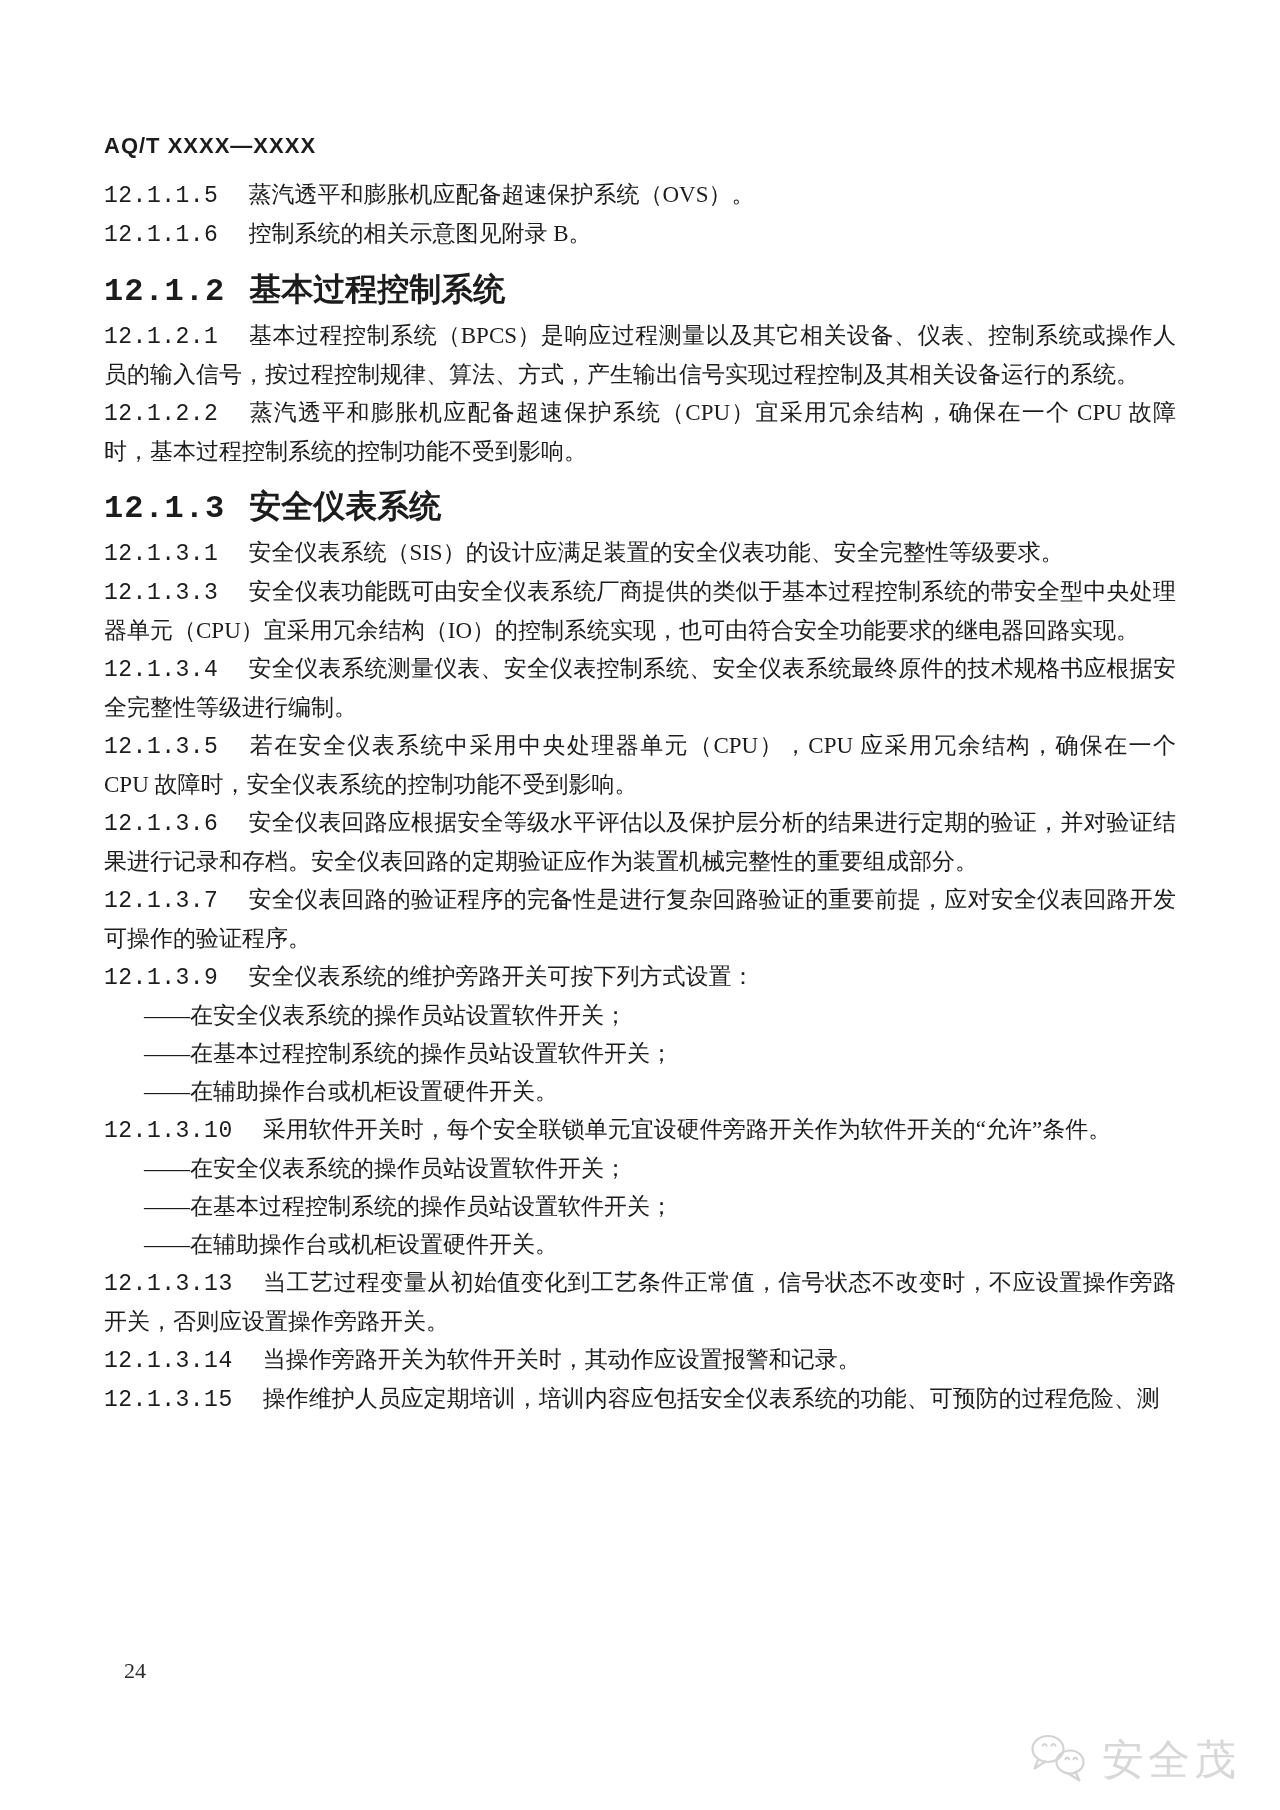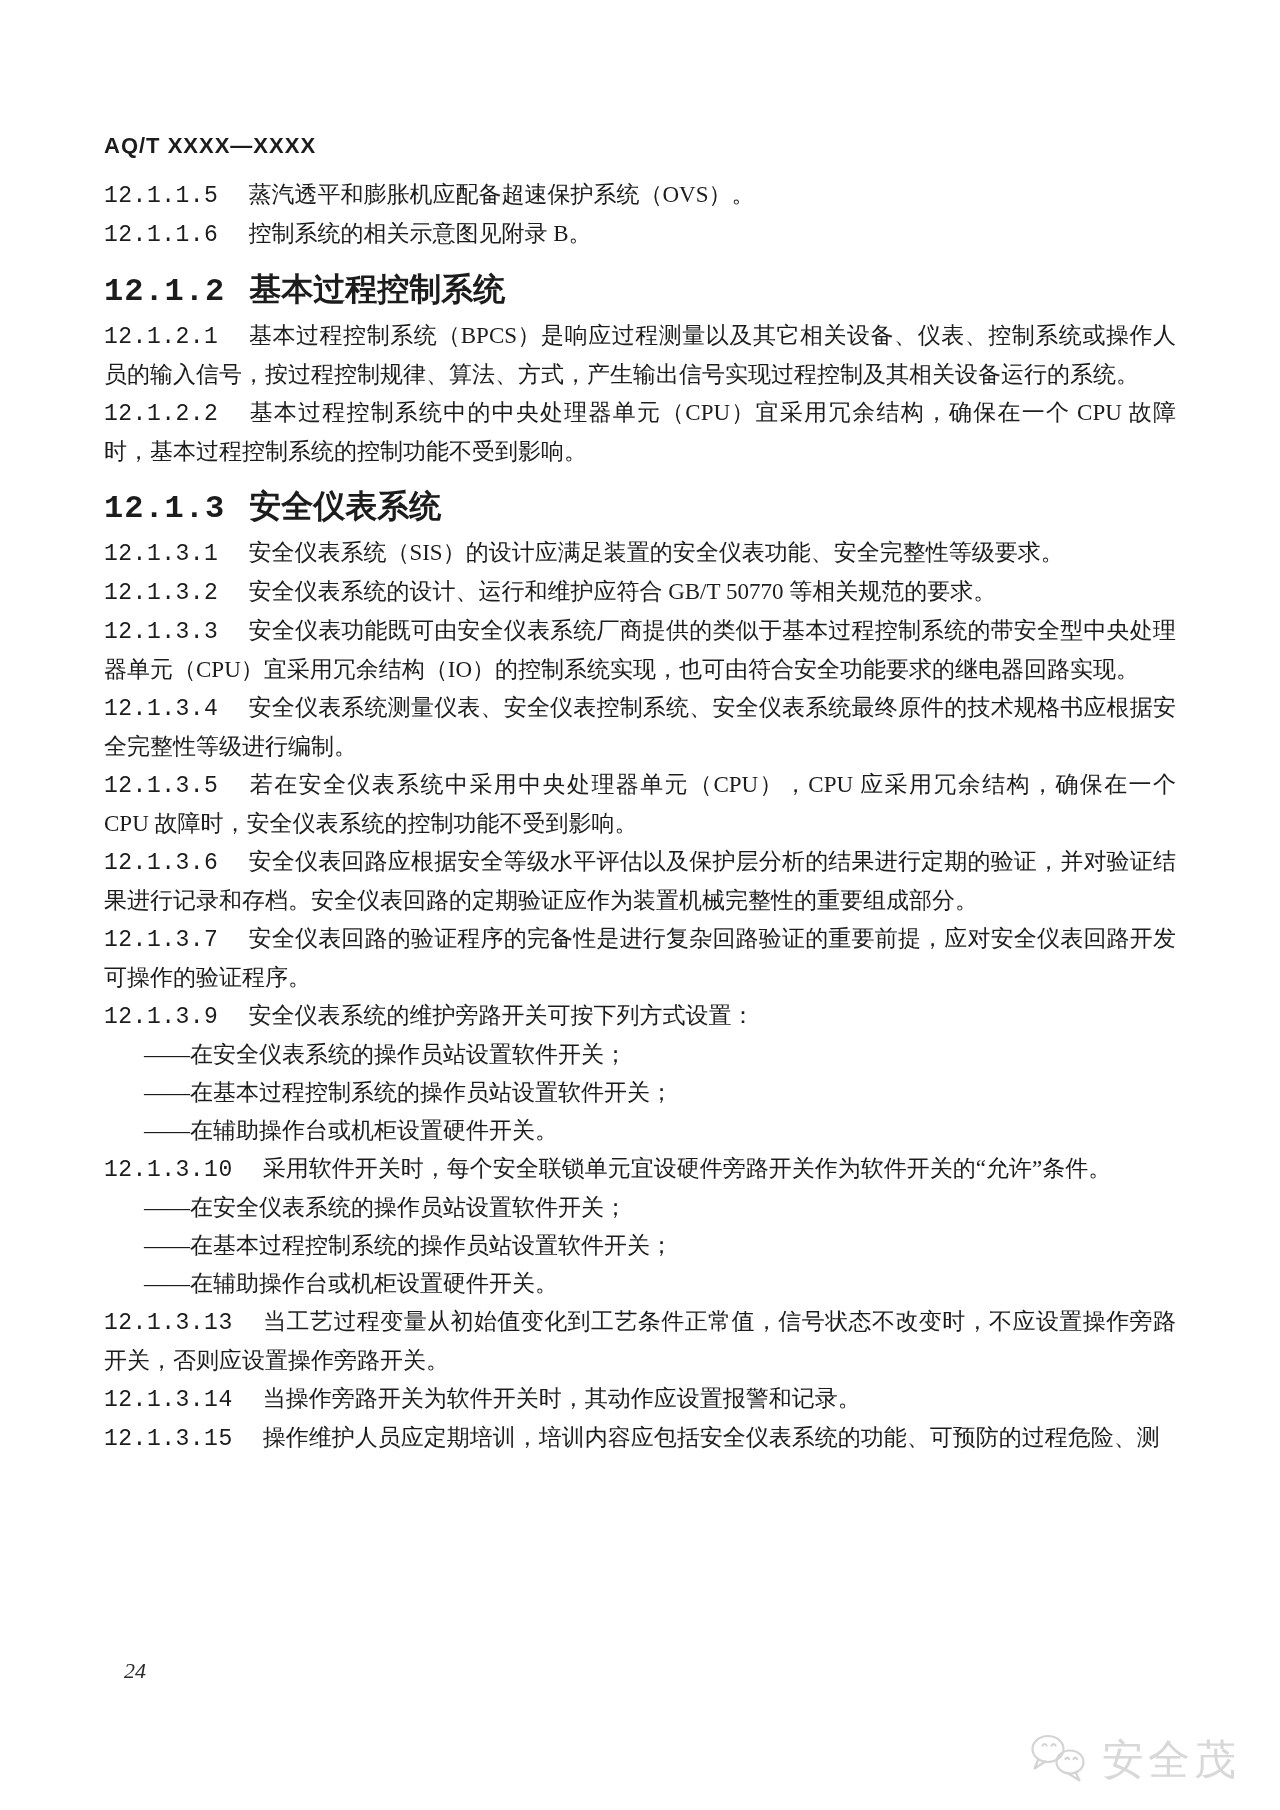--- a/index.html
+++ b/index.html
@@ -35,21 +35,21 @@
   .num {
     font-family:Liberation Mono, monospace;
     letter-spacing:0.5px;
     margin-right:30px;
     white-space:nowrap;
   }
   .heading .num { margin-right:24px; letter-spacing:1px; }
   .page-number {
     position:absolute; left:124px; top:1658px;
     font-family:"Liberation Serif","DejaVu Serif",serif;
-    font-size:22px; color:#2a2a2a;font-style:italic;
+    font-size:22px; color:#2a2a2a;
   }
   .watermark {
     position:absolute; right:40px; top:1730px;
     display:flex; align-items:center; gap:10px;
     user-select:none;
   }
   .watermark-label {
     font-family:"Liberation Sans", sans-serif;
     font-size:42px; letter-spacing:4px;
     color:#d8d8d8;
@@ -62,24 +62,23 @@
 
 <div class="page">
 
   <div class="doc-header">AQ/T XXXX—XXXX</div>
 
   <div class="doc-body">
       <p class="clause"><span class="num">12.1.1.5</span><span class="txt">蒸汽透平和膨胀机应配备超速保护系统（OVS）。</span></p>
       <p class="clause"><span class="num">12.1.1.6</span><span class="txt">控制系统的相关示意图见附录 B。</span></p>
       <p class="heading"><span class="num">12.1.2</span><span class="txt">基本过程控制系统</span></p>
       <p class="clause"><span class="num">12.1.2.1</span><span class="txt">基本过程控制系统（BPCS）是响应过程测量以及其它相关设备、仪表、控制系统或操作人员的输入信号，按过程控制规律、算法、方式，产生输出信号实现过程控制及其相关设备运行的系统。</span></p>
-      <p class="clause"><span class="num">12.1.2.2</span><span class="txt">基本过程控制系统中的中央处理器单元（CPU）宜采用冗余结构，确保在一个 CPU 故障时，基本过程控制系统的控制功能不受到影响。</span></p>
+      <p class="clause"><span class="num">12.1.2.2</span><span class="txt">蒸汽透平和膨胀机应配备超速保护系统（CPU）宜采用冗余结构，确保在一个 CPU 故障时，基本过程控制系统的控制功能不受到影响。</span></p>
       <p class="heading"><span class="num">12.1.3</span><span class="txt">安全仪表系统</span></p>
       <p class="clause"><span class="num">12.1.3.1</span><span class="txt">安全仪表系统（SIS）的设计应满足装置的安全仪表功能、安全完整性等级要求。</span></p>
-      <p class="clause"><span class="num">12.1.3.2</span><span class="txt">安全仪表系统的设计、运行和维护应符合 GB/T 50770 等相关规范的要求。</span></p>
       <p class="clause"><span class="num">12.1.3.3</span><span class="txt">安全仪表功能既可由安全仪表系统厂商提供的类似于基本过程控制系统的带安全型中央处理器单元（CPU）宜采用冗余结构（IO）的控制系统实现，也可由符合安全功能要求的继电器回路实现。</span></p>
       <p class="clause"><span class="num">12.1.3.4</span><span class="txt">安全仪表系统测量仪表、安全仪表控制系统、安全仪表系统最终原件的技术规格书应根据安全完整性等级进行编制。</span></p>
       <p class="clause"><span class="num">12.1.3.5</span><span class="txt">若在安全仪表系统中采用中央处理器单元（CPU），CPU 应采用冗余结构，确保在一个 CPU 故障时，安全仪表系统的控制功能不受到影响。</span></p>
       <p class="clause"><span class="num">12.1.3.6</span><span class="txt">安全仪表回路应根据安全等级水平评估以及保护层分析的结果进行定期的验证，并对验证结果进行记录和存档。安全仪表回路的定期验证应作为装置机械完整性的重要组成部分。</span></p>
       <p class="clause"><span class="num">12.1.3.7</span><span class="txt">安全仪表回路的验证程序的完备性是进行复杂回路验证的重要前提，应对安全仪表回路开发可操作的验证程序。</span></p>
       <p class="clause"><span class="num">12.1.3.9</span><span class="txt">安全仪表系统的维护旁路开关可按下列方式设置：</span></p>
       <p class="dash"><span class="txt">——在安全仪表系统的操作员站设置软件开关；</span></p>
       <p class="dash"><span class="txt">——在基本过程控制系统的操作员站设置软件开关；</span></p>
       <p class="dash"><span class="txt">——在辅助操作台或机柜设置硬件开关。</span></p>
       <p class="clause"><span class="num">12.1.3.10</span><span class="txt">采用软件开关时，每个安全联锁单元宜设硬件旁路开关作为软件开关的“允许”条件。</span></p>

